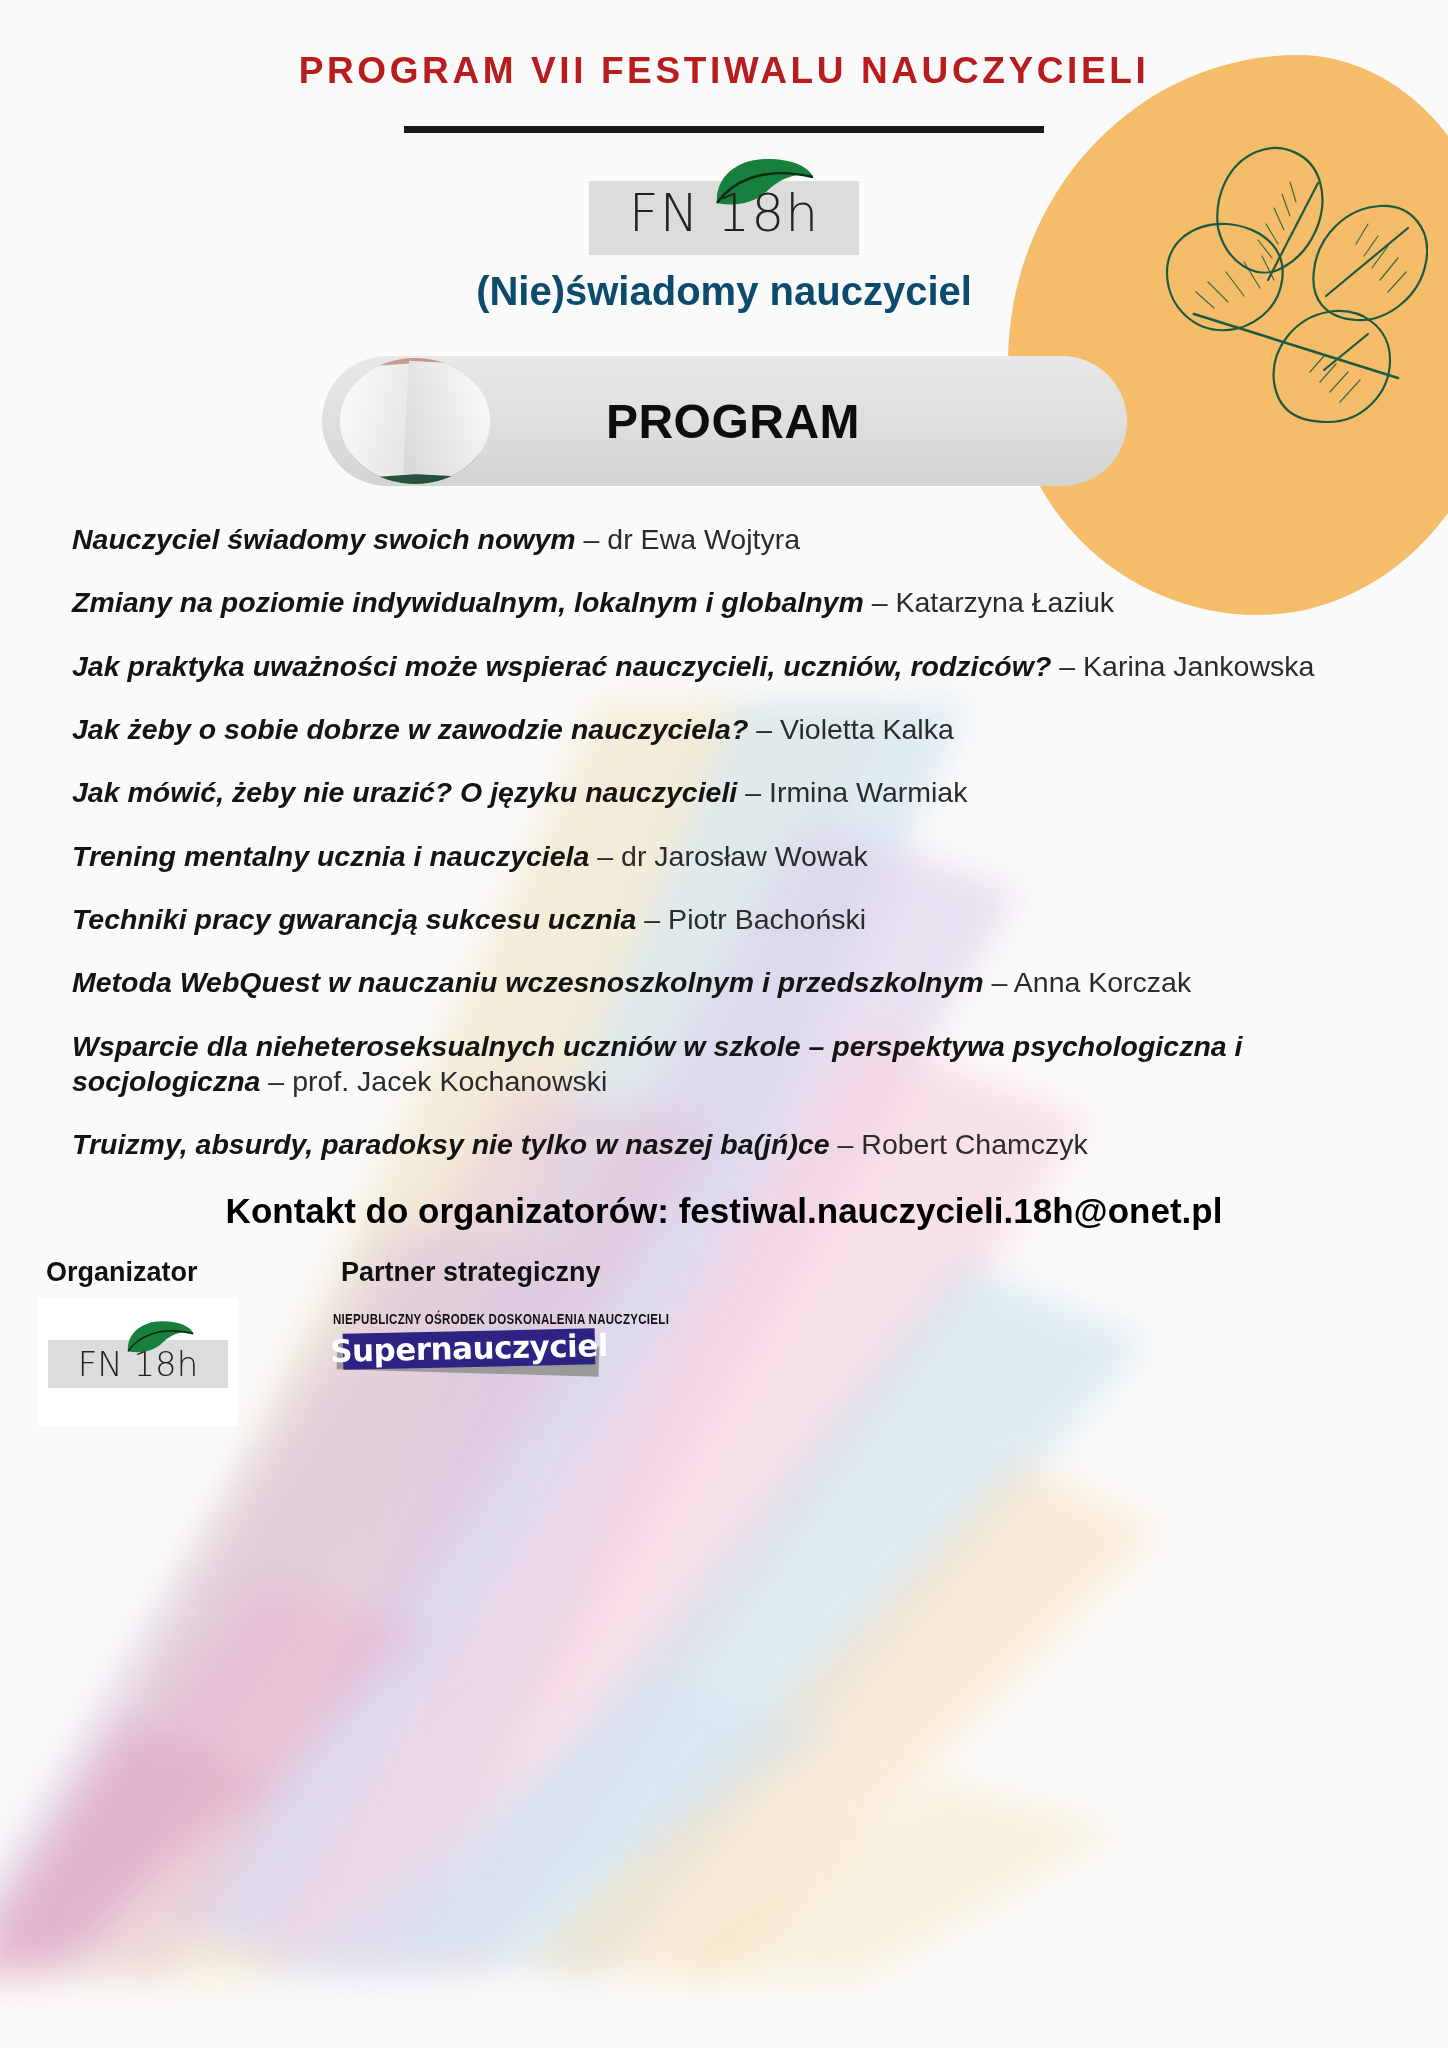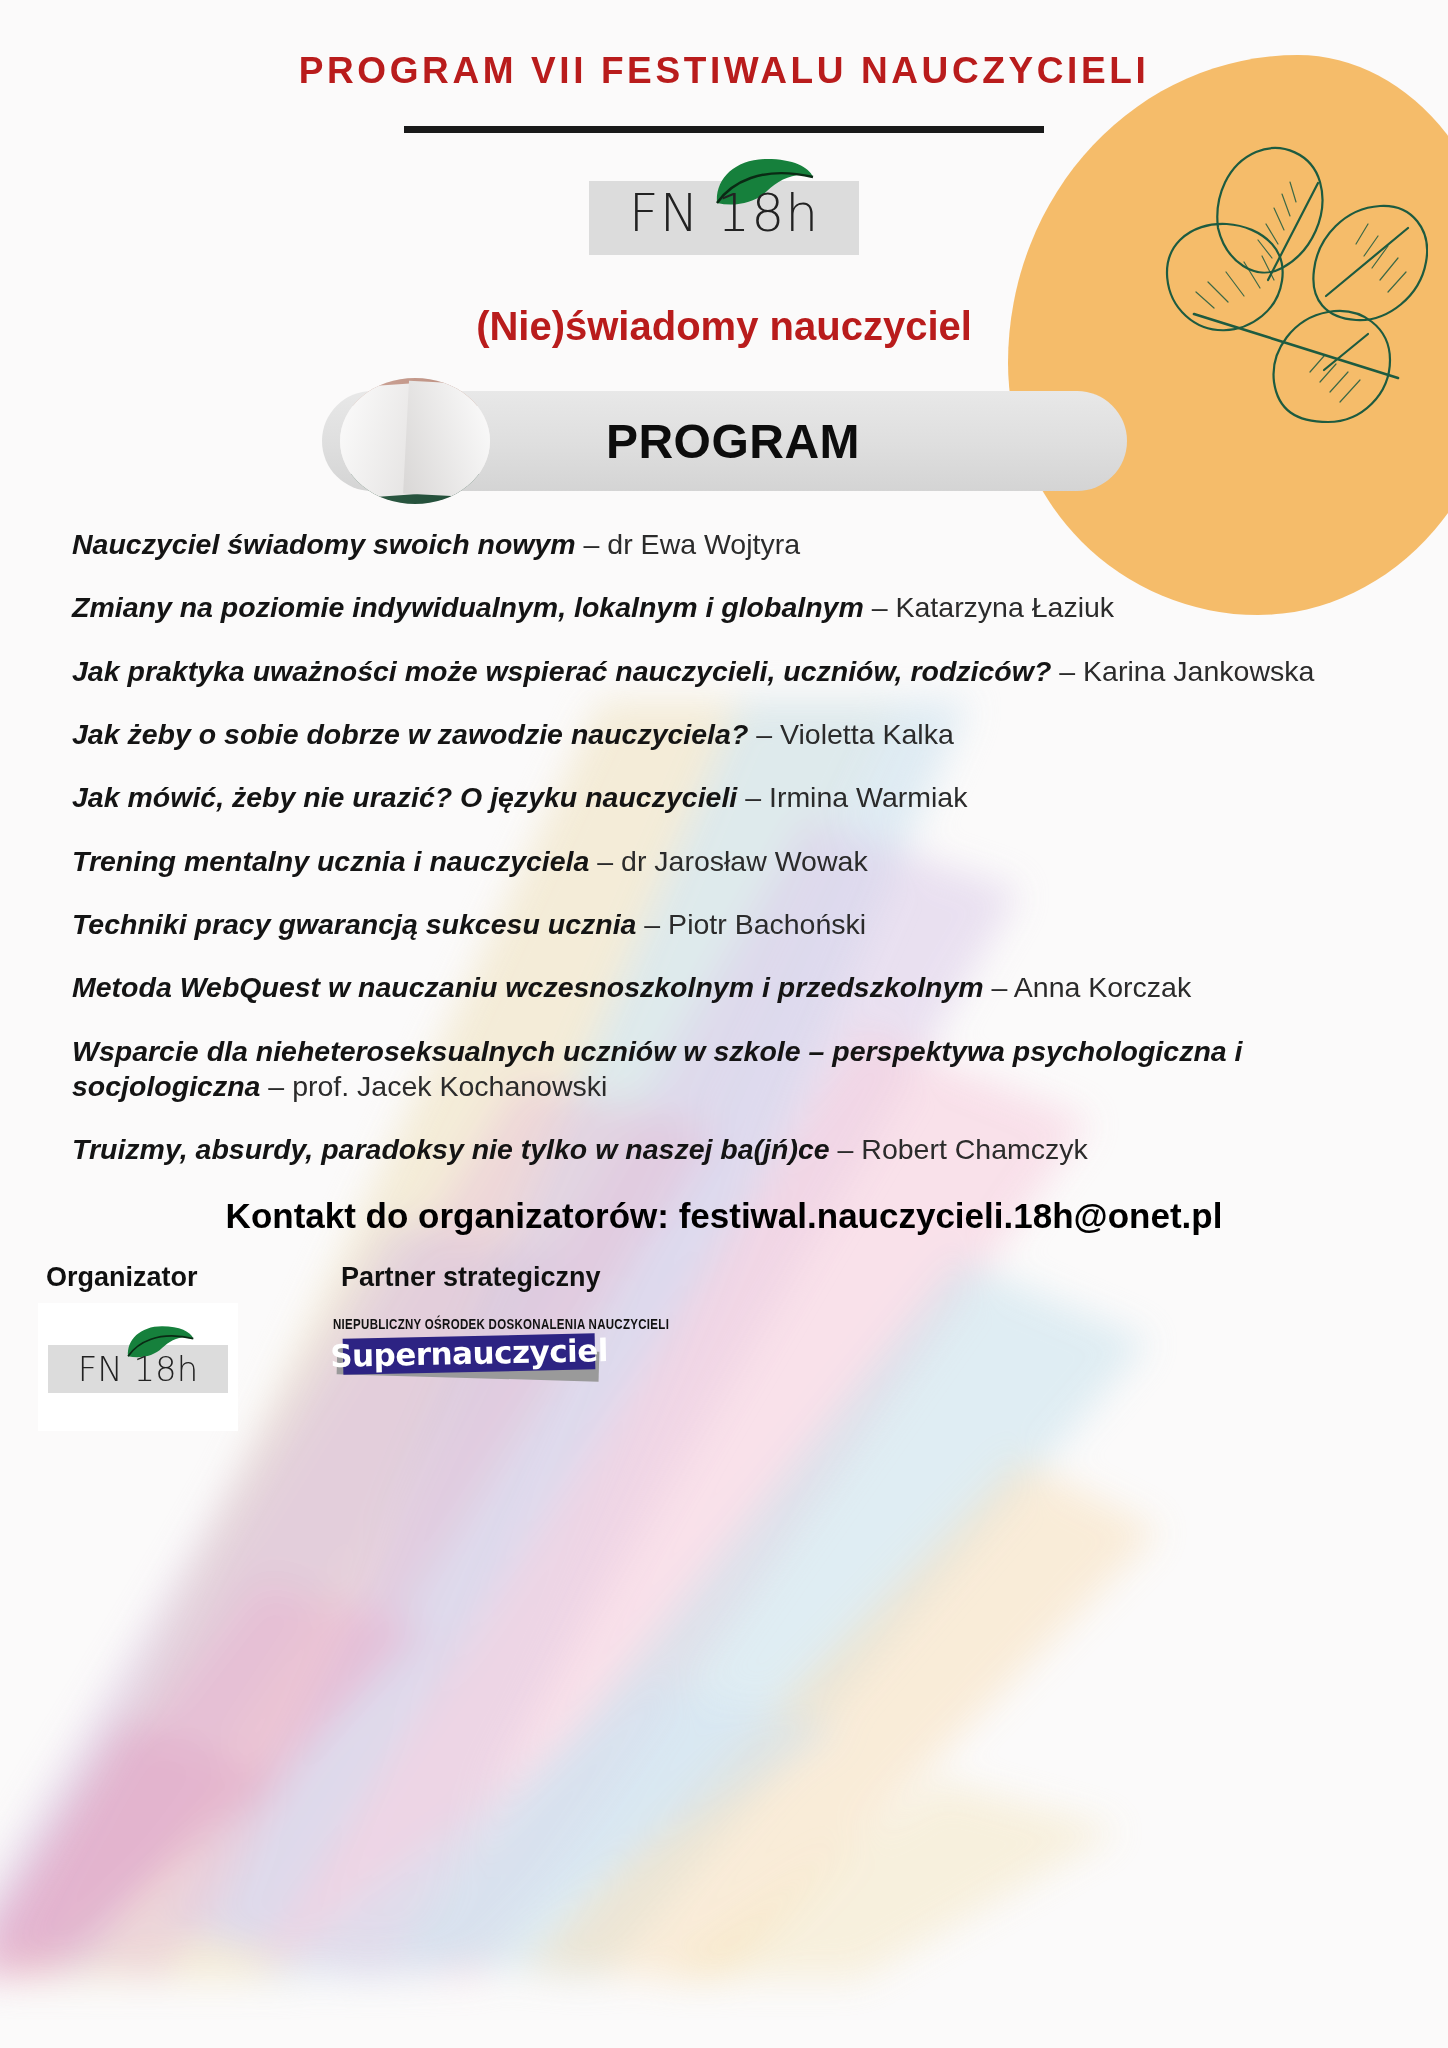--- a/index.html
+++ b/index.html
@@ -48,38 +48,38 @@
   .fn-leaf { position:absolute; left:120px; top:0px; width:110px; height:50px; }
   .fn-text {
     position:absolute; left:0; top:30px; width:270px;
     text-align:center; font-size:52px; color:#222;
     font-family:"DejaVu Sans", sans-serif; font-weight:300;
     letter-spacing:1px; line-height:1;
   }
 
   .subtitle {
     text-align:center;
-    margin-top:49px;
+    margin-top:14px;
     font-size:40px;
     font-weight:bold;
-    color:#b91c1c;
+    color:#0c4a6e;
   }
   .datetime {
     text-align:center;
     margin-top:24px;
     font-size:37px;
     font-weight:bold;
     color:#101010;
   }
 
   
   .program-pill {
     position:relative;
     margin:42px auto 0 auto;
-    width:805px; height:100px;
+    width:805px; height:130px;
     border-radius:65px;
     background:linear-gradient(180deg,#e8e8e8 0%, #dedede 55%, #d4d4d4 100%);
     display:flex; align-items:center;
   }
   .book-circle {
     width:150px; height:126px; margin-left:18px;
     border-radius:50%;
     overflow:hidden;
     position:relative;
     flex:0 0 auto;

